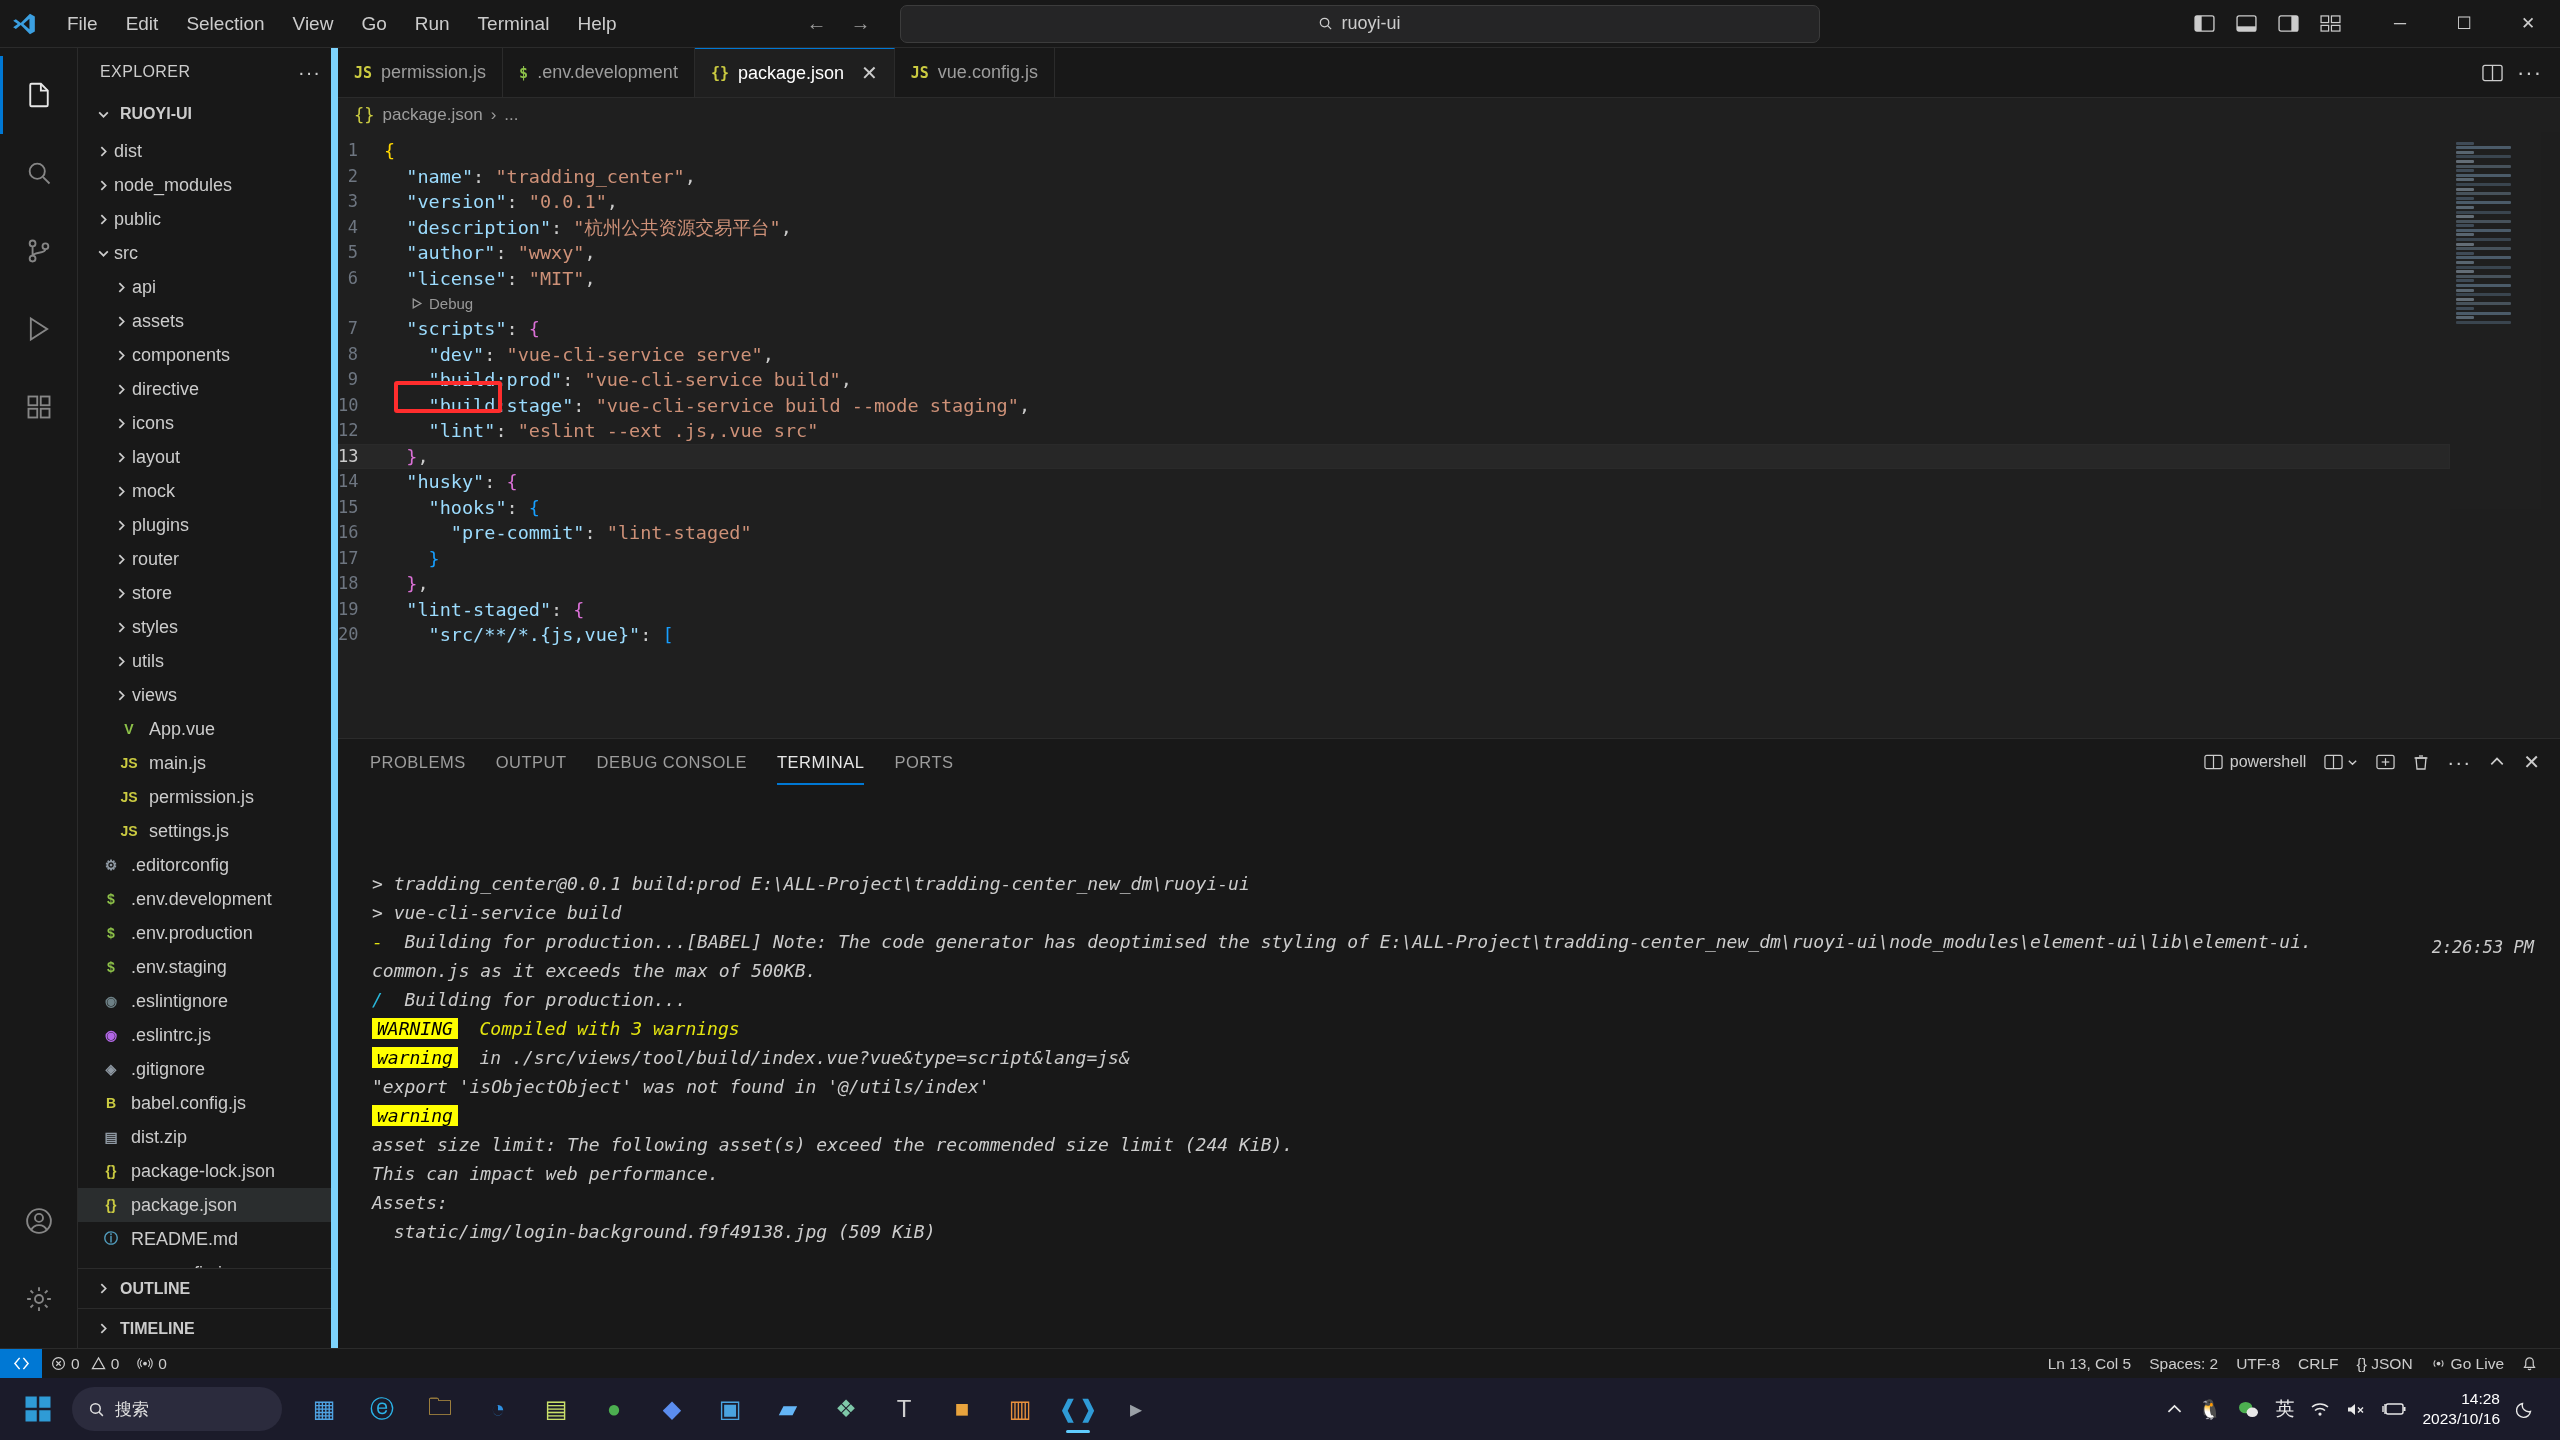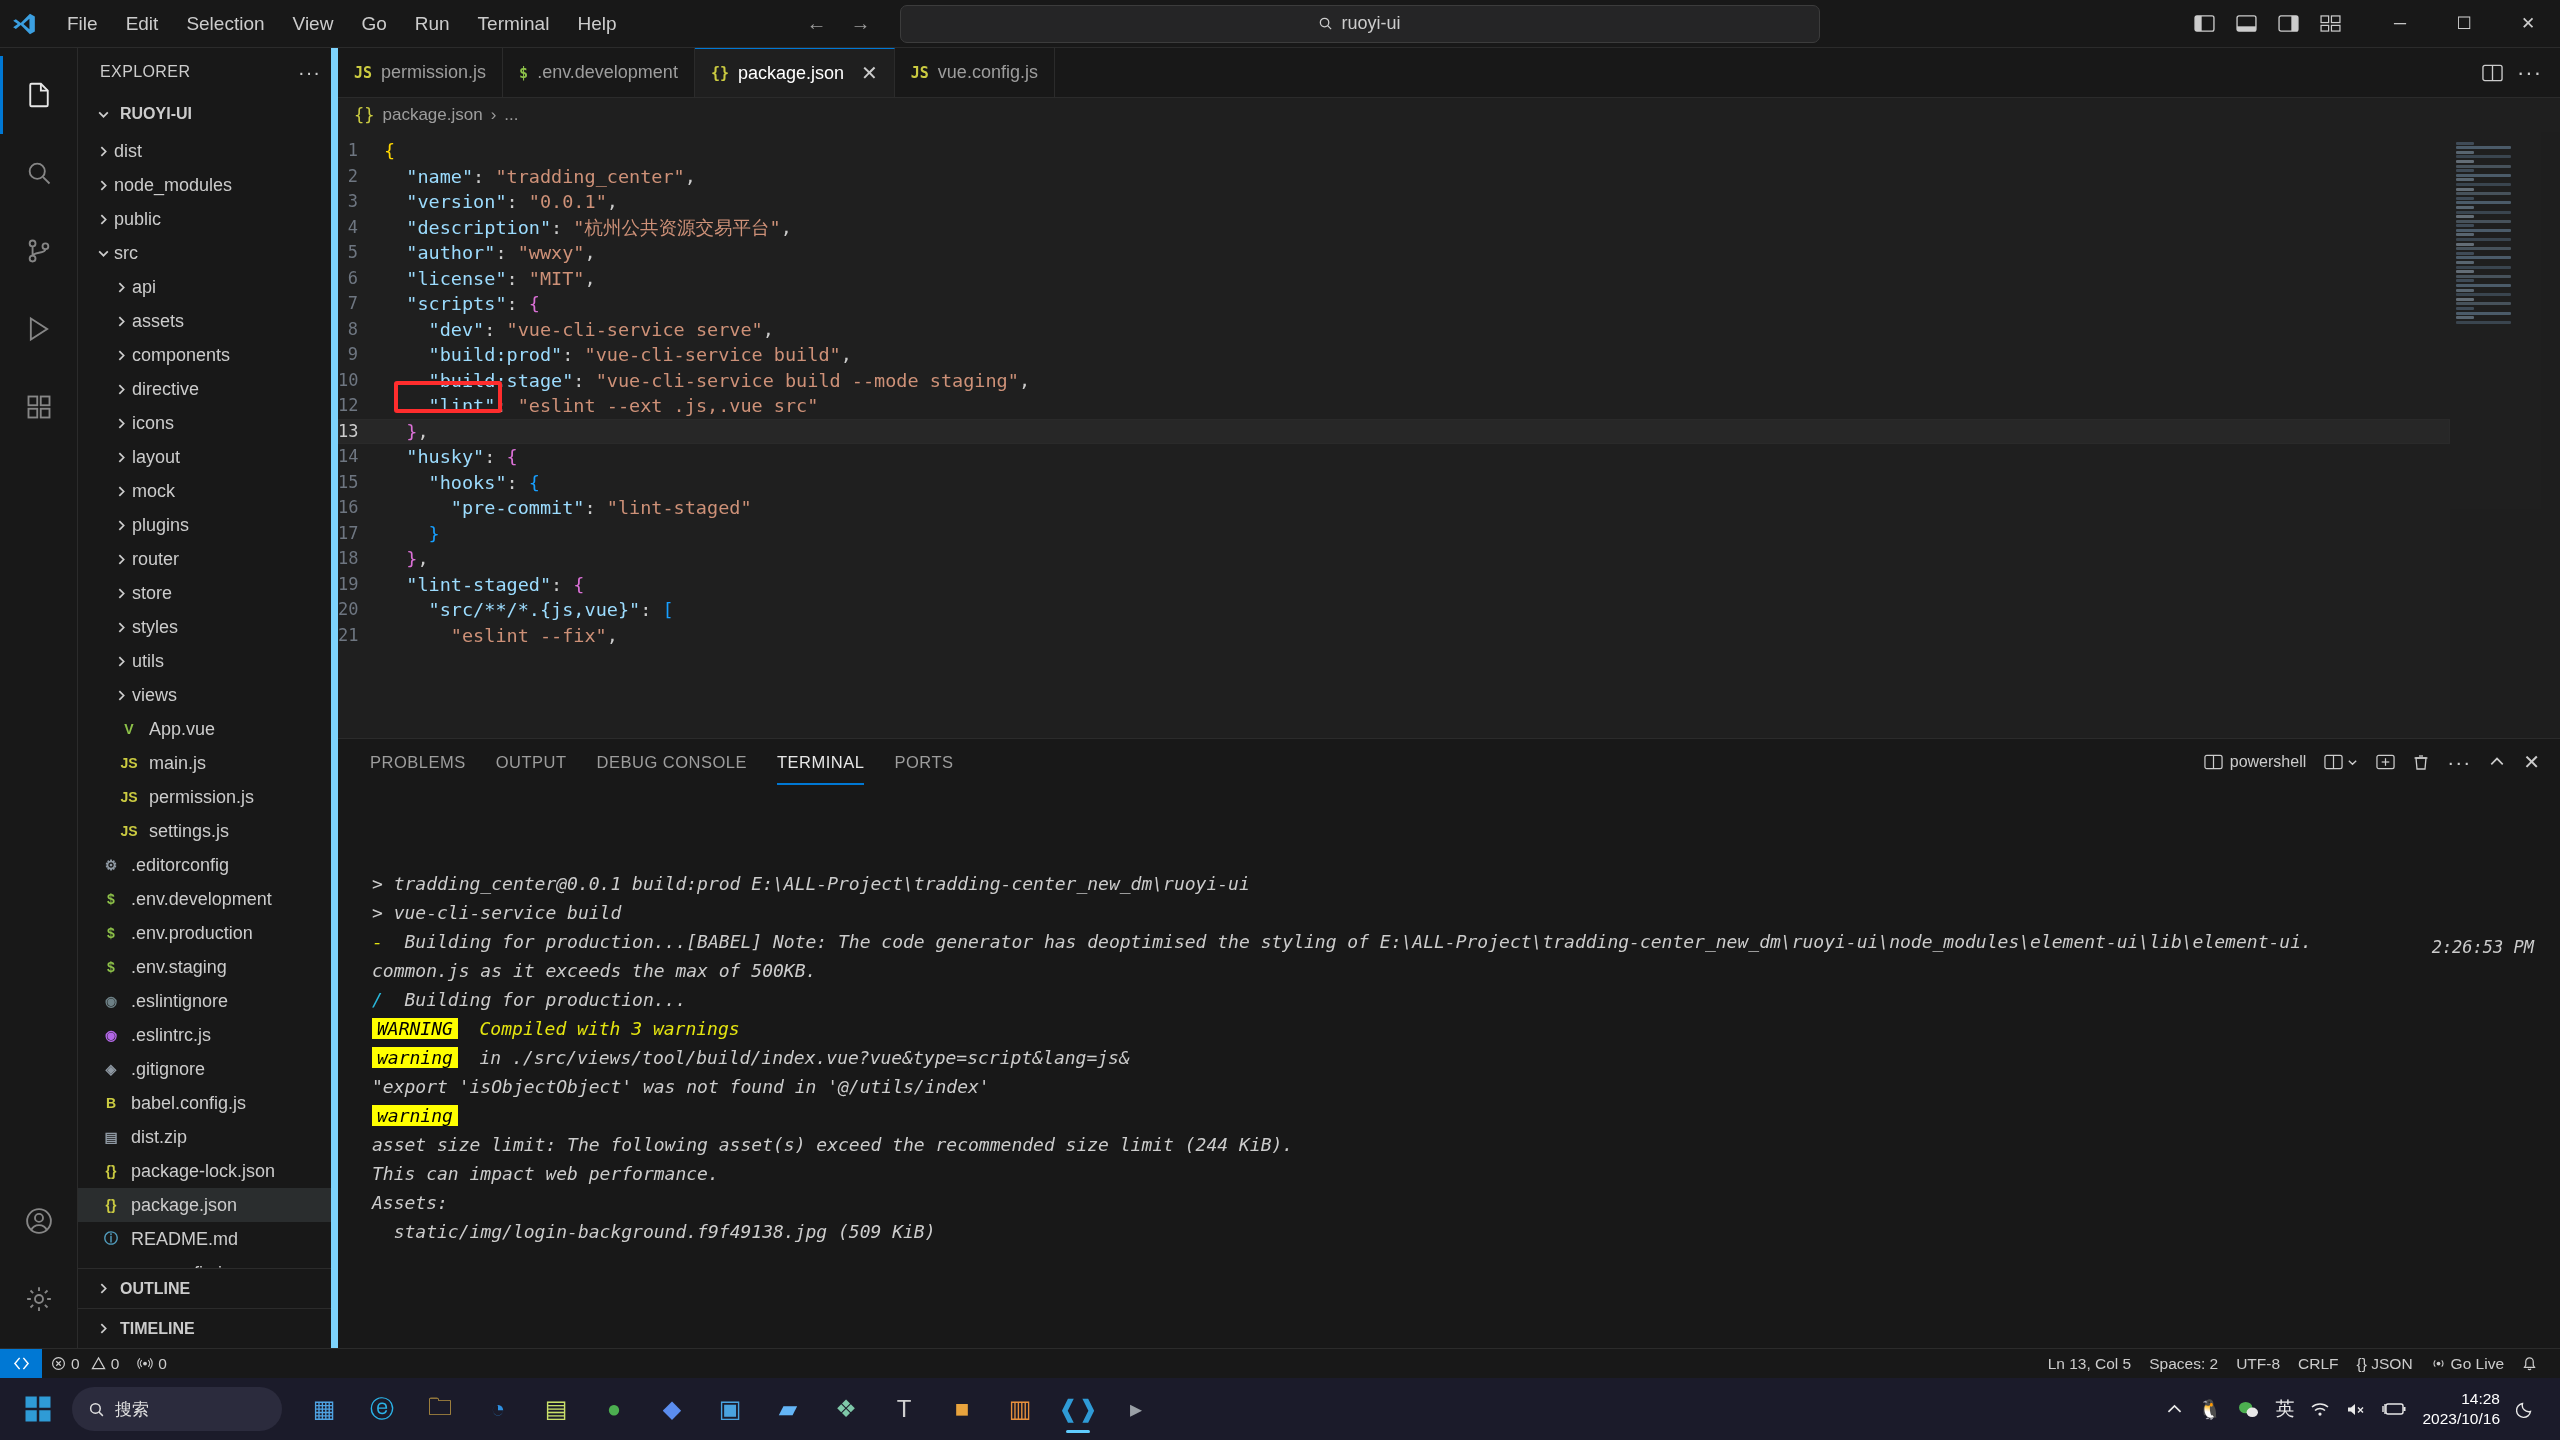--- a/index.html
+++ b/index.html
@@ -565,34 +565,41 @@
     </div>
 
     <div class="code-wrap">
       <div class="code" id="code">
           <div class="cl"><span class="ln">1</span><span class="ctext"><span class="br1">{</span></span></div>
           <div class="cl"><span class="ln">2</span><span class="ctext">  <span class="k">"name"</span><span class="p">: </span><span class="s">"tradding_center"</span><span class="p">,</span></span></div>
           <div class="cl"><span class="ln">3</span><span class="ctext">  <span class="k">"version"</span><span class="p">: </span><span class="s">"0.0.1"</span><span class="p">,</span></span></div>
           <div class="cl"><span class="ln">4</span><span class="ctext">  <span class="k">"description"</span><span class="p">: </span><span class="s">"杭州公共资源交易平台"</span><span class="p">,</span></span></div>
           <div class="cl"><span class="ln">5</span><span class="ctext">  <span class="k">"author"</span><span class="p">: </span><span class="s">"wwxy"</span><span class="p">,</span></span></div>
           <div class="cl"><span class="ln">6</span><span class="ctext">  <span class="k">"license"</span><span class="p">: </span><span class="s">"MIT"</span><span class="p">,</span></span></div>
+          <div class="codelens">
+            <span>
+              <svg width="13" height="13" viewBox="0 0 12 12">
+                <polygon points="3,2 10,6 3,10" fill="none" stroke="#999999" stroke-width="1.2"></polygon>
+              </svg>
+            </span>
+            <span>Debug</span>
+          </div>
           <div class="cl"><span class="ln">7</span><span class="ctext">  <span class="k">"scripts"</span><span class="p">: </span><span class="br2">{</span></span></div>
           <div class="cl"><span class="ln">8</span><span class="ctext">    <span class="k">"dev"</span><span class="p">: </span><span class="s">"vue-cli-service serve"</span><span class="p">,</span></span></div>
           <div class="cl"><span class="ln">9</span><span class="ctext">    <span class="k">"build:prod"</span><span class="p">: </span><span class="s">"vue-cli-service build"</span><span class="p">,</span></span></div>
           <div class="cl"><span class="ln">10</span><span class="ctext">    <span class="k">"build:stage"</span><span class="p">: </span><span class="s">"vue-cli-service build --mode staging"</span><span class="p">,</span></span></div>
           <div class="cl"><span class="ln">12</span><span class="ctext">    <span class="k">"lint"</span><span class="p">: </span><span class="s">"eslint --ext .js,.vue src"</span></span></div>
           <div class="cl cur"><span class="ln">13</span><span class="ctext">  <span class="br2">}</span><span class="p">,</span></span></div>
           <div class="cl"><span class="ln">14</span><span class="ctext">  <span class="k">"husky"</span><span class="p">: </span><span class="br2">{</span></span></div>
           <div class="cl"><span class="ln">15</span><span class="ctext">    <span class="k">"hooks"</span><span class="p">: </span><span class="br3">{</span></span></div>
           <div class="cl"><span class="ln">16</span><span class="ctext">      <span class="k">"pre-commit"</span><span class="p">: </span><span class="s">"lint-staged"</span></span></div>
           <div class="cl"><span class="ln">17</span><span class="ctext">    <span class="br3">}</span></span></div>
           <div class="cl"><span class="ln">18</span><span class="ctext">  <span class="br2">}</span><span class="p">,</span></span></div>
           <div class="cl"><span class="ln">19</span><span class="ctext">  <span class="k">"lint-staged"</span><span class="p">: </span><span class="br2">{</span></span></div>
           <div class="cl"><span class="ln">20</span><span class="ctext">    <span class="k">"src/**/*.{js,vue}"</span><span class="p">: </span><span class="br3">[</span></span></div>
-          <div class="cl"><span class="ln">21</span><span class="ctext">      <span class="s">"eslint --fix"</span><span class="p">,</span></span></div>
         </div>
       <div class="minimap" id="minimap">
           <div class="mm-line" style="width: 18px; background: rgb(74, 90, 106);"></div>
           <div class="mm-line" style="width: 55px; background: rgb(90, 111, 130);"></div>
           <div class="mm-line" style="width: 18px; background: rgb(107, 125, 140);"></div>
           <div class="mm-line" style="width: 55px; background: rgb(68, 82, 95);"></div>
           <div class="mm-line" style="width: 18px; background: rgb(122, 135, 148);"></div>
           <div class="mm-line" style="width: 55px; background: rgb(85, 99, 111);"></div>
           <div class="mm-line" style="width: 18px; background: rgb(74, 90, 106);"></div>
           <div class="mm-line" style="width: 55px; background: rgb(90, 111, 130);"></div>

